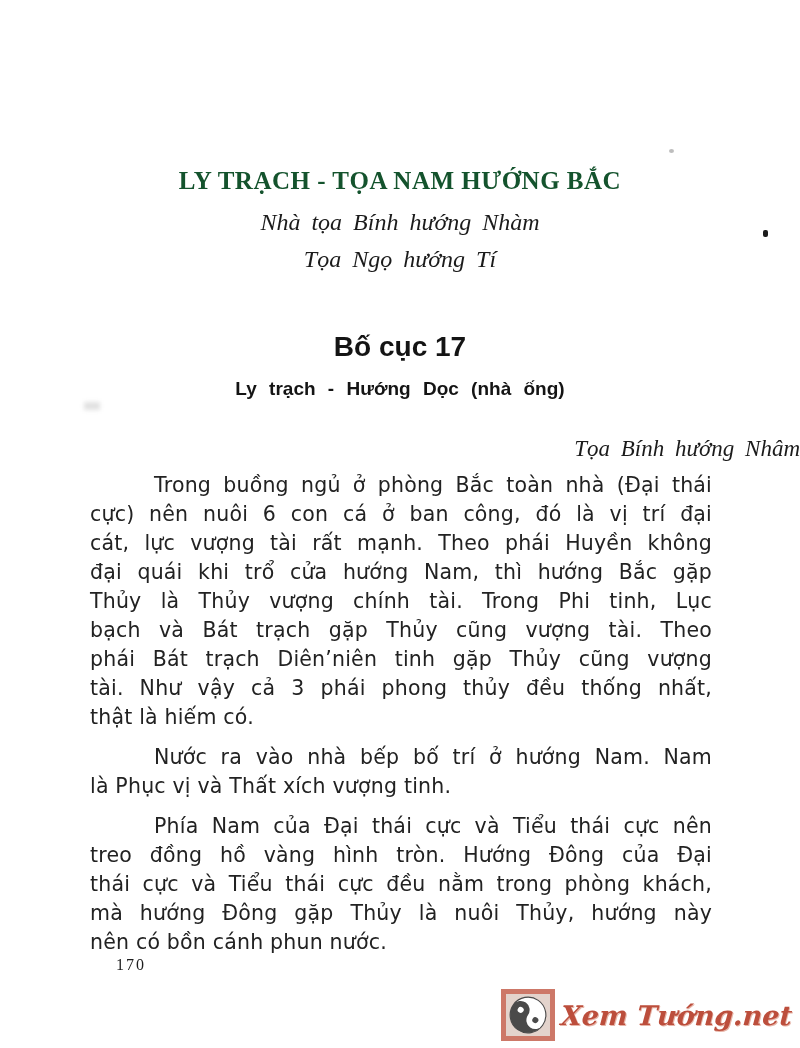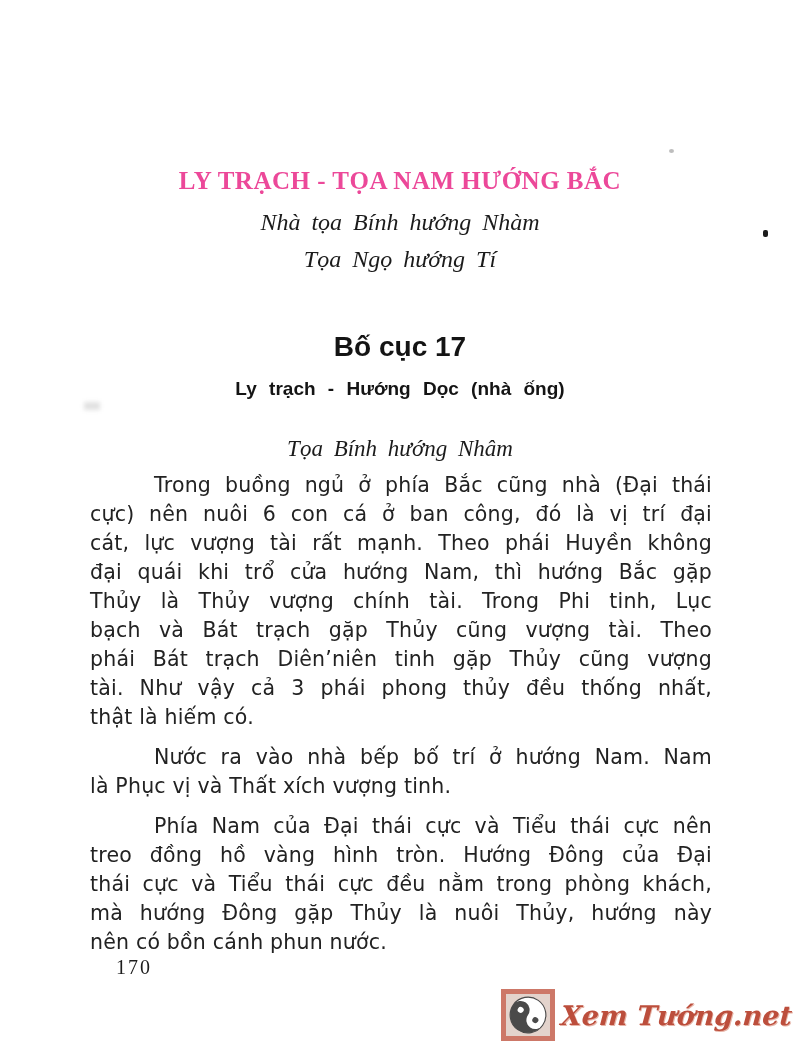--- a/index.html
+++ b/index.html
@@ -9,21 +9,21 @@
     background:#ffffff;
     overflow:hidden;
     color:#1d1d1d;
     font-family:"DejaVu Sans", sans-serif;
   }
   .doc-title{
     position:absolute;top:150px;left:0;right:0;
     text-align:center;
     font-family:"Liberation Serif", serif;
     font-weight:700;font-size:25px;letter-spacing:0.5px;
-    color:#ec4899;
+    color:#14532d;
   }
   .subtitle-block{
     position:absolute;top:211px;left:0;right:0;
     text-align:center;
     font-family:"Liberation Serif", serif;
     font-style:italic;font-size:24px;color:#1b1b1b;
     word-spacing:5px;
   }
   .subtitle-block .sub-line{line-height:23px;margin-bottom:14px;}
   .section-label{
@@ -34,39 +34,39 @@
   }
   .section-heading{
     position:absolute;top:378px;left:0;right:0;
     text-align:center;
     font-family:"Liberation Sans", sans-serif;
     font-weight:700;font-size:19px;color:#141414;
     word-spacing:7px;
   }
   .section-subtitle{
     position:absolute;top:436px;left:0;right:0;
-    text-align:center;
+    text-align:right;
     font-family:"Liberation Serif", serif;
     font-style:italic;font-size:23px;color:#1b1b1b;
     word-spacing:5px;
   }
   .body-text{
     position:absolute;top:471px;left:90px;width:622px;
     font-family:"DejaVu Sans", sans-serif;
     font-size:20.5px;line-height:29px;color:#222222;
     letter-spacing:0.2px;
   }
   .para{margin:0 0 11px 0;}
   .bline{text-align:justify;text-align-last:justify;}
   .bline.first{text-indent:64px;}
   .bline.last{text-align-last:left;}
   .page-number{
     position:absolute;left:116px;top:956px;
     font-family:"Liberation Serif", serif;
-    font-size:20px;color:#1d1d1d;letter-spacing:2px;
+    font-size:16px;color:#1d1d1d;letter-spacing:2px;
   }
   .watermark{
     position:absolute;right:8px;top:989px;
     display:flex;align-items:center;gap:6px;
   }
   .wm-icon{
     width:54px;height:52px;
     background:#e3d3cc;
     border:5px solid #cd7868;
     box-sizing:border-box;
@@ -98,21 +98,21 @@
   </div>
 
   <div class="section-label">Bố cục 17</div>
 
   <div class="section-heading">Ly trạch - Hướng Dọc (nhà ống)</div>
 
   <div class="section-subtitle">Tọa Bính hướng Nhâm</div>
 
   <div class="body-text">
     <div class="para">
-      <div class="bline first">Trong buồng ngủ ở phía Bắc cũng nhà (Đại thái</div>
+      <div class="bline first">Trong buồng ngủ ở phòng Bắc toàn nhà (Đại thái</div>
       <div class="bline">cực) nên nuôi 6 con cá ở ban công, đó là vị trí đại</div>
       <div class="bline">cát, lực vượng tài rất mạnh. Theo phái Huyền không</div>
       <div class="bline">đại quái khi trổ cửa hướng Nam, thì hướng Bắc gặp</div>
       <div class="bline">Thủy là Thủy vượng chính tài. Trong Phi tinh, Lục</div>
       <div class="bline">bạch và Bát trạch gặp Thủy cũng vượng tài. Theo</div>
       <div class="bline">phái Bát trạch Diên’niên tinh gặp Thủy cũng vượng</div>
       <div class="bline">tài. Như vậy cả 3 phái phong thủy đều thống nhất,</div>
       <div class="bline last">thật là hiếm có.</div>
     </div>
     <div class="para">

